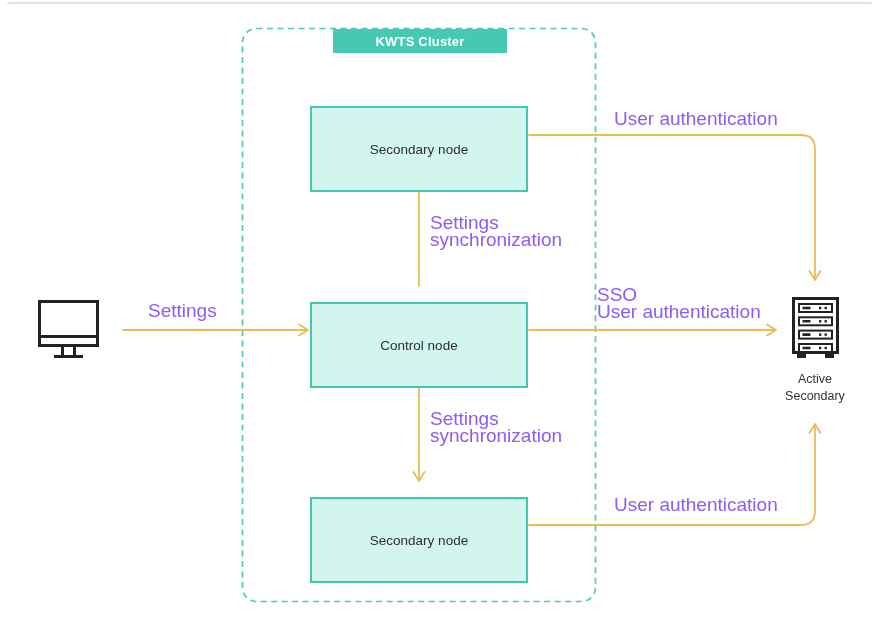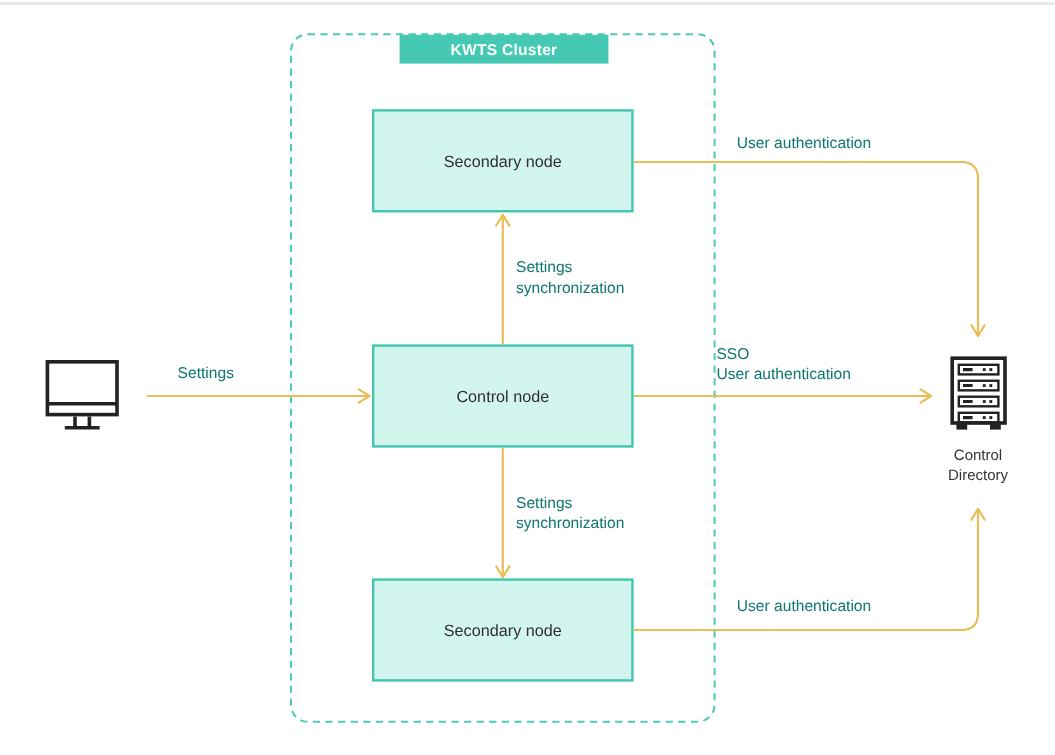--- a/index.html
+++ b/index.html
@@ -4,20 +4,21 @@
 <style>
   html, body { margin: 0; padding: 0; background: #ffffff; }
   .stage {
     position: relative;
     width: 879px;
     height: 629px;
     background: #ffffff;
     font-family: "Liberation Sans", sans-serif;
     color: #333333;
     overflow: hidden;
+    border-radius: 17px;
   }
   .top-rule {
     position: absolute;
     left: 0; top: 2px;
     width: 879px; height: 2px;
     background: #e2e2e2;
   }
   svg.layer {
     position: absolute;
     left: 0; top: 0;
@@ -42,29 +43,30 @@
     left: 310px;
     width: 214px; height: 82px;
     background: #d2f5ed;
     border: 2px solid #45c6b0;
     display: flex;
     align-items: center;
     justify-content: center;
     font-size: 13.5px;
     color: #2e2e2e;
     z-index: 1;
+    margin-top: 15px;
   }
   .node-secondary-top { top: 91px; }
   .node-control       { top: 287px; align-items: center; }
   .node-secondary-bottom { top: 482px; }
   .edge-label {
     position: absolute;
-    font-size: 13px;
+    font-size: 19px;
     line-height: 17px;
-    color: #0f766e;
+    color: #8b5cf6;
     white-space: nowrap;
     z-index: 2;
   }
   .caption {
     position: absolute;
     font-size: 12.5px;
     line-height: 16.5px;
     color: #333333;
     text-align: center;
     z-index: 2;
@@ -183,17 +185,17 @@
 
   <div class="edge-label lbl-sso">
     <div>SSO</div>
     <div>User authentication</div>
   </div>
 
   <div class="edge-label lbl-auth-top">User authentication</div>
   <div class="edge-label lbl-auth-bottom">User authentication</div>
 
   <div class="caption cap-ad">
-    <div>Control</div>
-    <div>Directory</div>
+    <div>Active</div>
+    <div>Secondary</div>
   </div>
 
 </div>
 
 </body></html>

